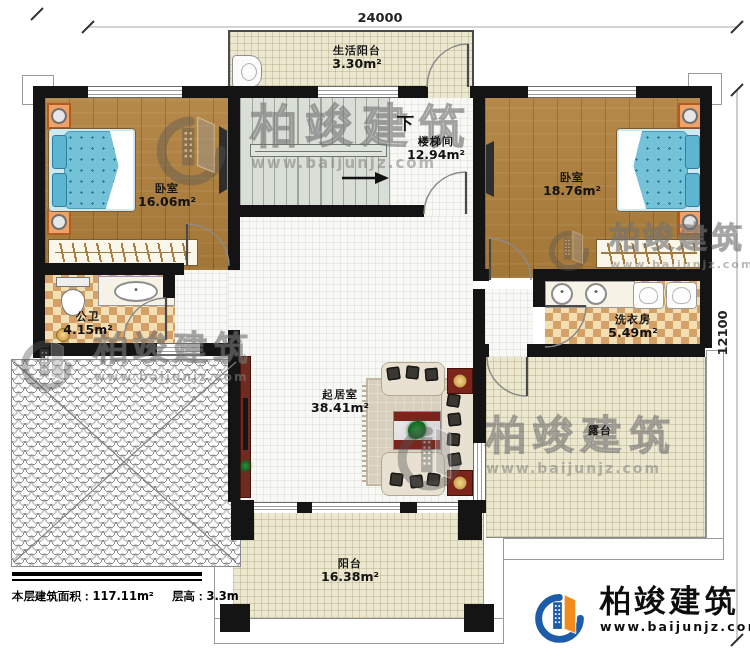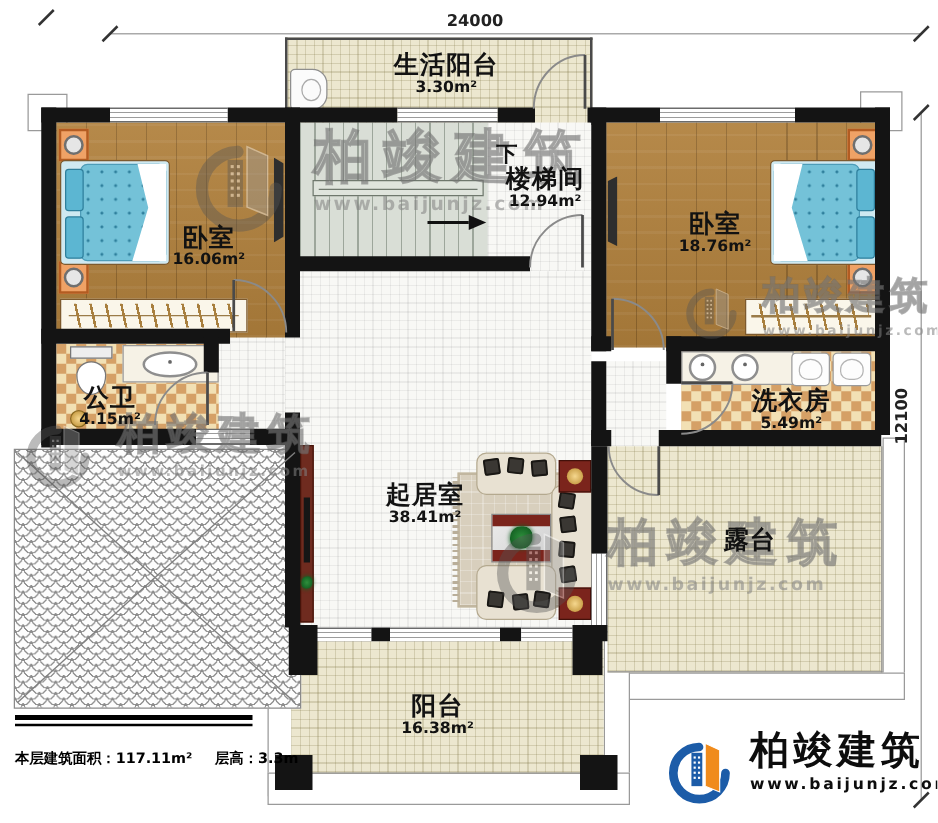--- a/index.html
+++ b/index.html
@@ -72,39 +72,39 @@
   .plant{position:absolute;z-index:27;border-radius:50% 40% 50% 40%;background:radial-gradient(#2e8f3c,#136022 75%);
        box-shadow:0 0 3px 1px rgba(19,96,34,.6);}
   .sdt{position:absolute;z-index:25;background:var(--furniture_red,#7b241c);border:1px solid #43100a;box-sizing:border-box;}
   .sdt::after{content:"";position:absolute;left:50%;top:50%;width:13px;height:13px;transform:translate(-50%,-50%);
        border-radius:50%;background:radial-gradient(#f5d78e,#b98a2e);}
   .rail{position:absolute;z-index:26;left:250px;top:144px;width:137px;height:13px;background:#dfe4dc;border:1.5px solid #6f786d;box-sizing:border-box;}
   .rail::after{content:"";position:absolute;left:4px;right:4px;top:50%;height:1.5px;background:#6f786d;}
   
   .rlabel{position:absolute;z-index:50;transform:translate(-50%,-48%);text-align:center;color:#121212;
        font-weight:bold;line-height:1.12;white-space:nowrap;}
-  .rlabel .n{font-size:20px;letter-spacing:1px;}
+  .rlabel .n{font-size:11px;letter-spacing:1px;}
   .rlabel .a{font-size:12.5px;}
   .downlbl{position:absolute;z-index:50;font-size:17px;font-weight:bold;color:#121212;}
   .dim{position:absolute;z-index:60;font-size:13px;font-weight:bold;color:#222;transform:translate(-50%,-50%);white-space:nowrap;}
   .dim-right{transform:translate(-50%,-50%) rotate(-90deg);}
   
   .wm{position:absolute;z-index:40;display:flex;align-items:flex-start;pointer-events:none;}
   .wm svg{filter:grayscale(1) opacity(.4);}
   .wm-text{margin-left:14px;}
   .wm-name{font-weight:900;line-height:1;color:rgba(150,150,150,.30);-webkit-text-stroke:1.2px rgba(105,105,105,.5);white-space:nowrap;}
   .wm-url{font-weight:bold;color:rgba(130,130,130,.55);letter-spacing:2px;margin-top:6px;white-space:nowrap;}
   
   .tblock{position:absolute;z-index:70;left:12px;top:568px;color:#000;}
   .trow{display:flex;align-items:flex-end;}
   .ttitle{font-size:30px;font-weight:900;letter-spacing:1px;}
   .tscale{font-size:23px;font-weight:bold;margin-left:12px;}
   .tline1{width:190px;height:4px;background:#000;margin-top:4px;}
   .tline2{width:190px;height:1.5px;background:#000;margin-top:3px;}
-  .tinfo{margin-top:18px;font-size:11.5px;font-weight:bold;white-space:nowrap;}
+  .tinfo{margin-top:8px;font-size:11.5px;font-weight:bold;white-space:nowrap;}
   .tinfo .gap{margin-left:18px;}
   .logo{position:absolute;z-index:70;left:534px;top:584px;display:flex;align-items:flex-start;}
   .logo-text{margin-left:8px;}
   .logo-name{font-size:31px;font-weight:900;letter-spacing:4px;color:#0d0d0d;line-height:1.05;white-space:nowrap;}
   .logo-url{font-size:12.5px;font-weight:bold;letter-spacing:2.2px;color:#0d0d0d;margin-top:2px;white-space:nowrap;}
   svg.overlay{position:absolute;left:0;top:0;z-index:35;pointer-events:none;}
   .defs{position:absolute;width:0;height:0;overflow:hidden;}
 </style>
 </head>
 <body>

